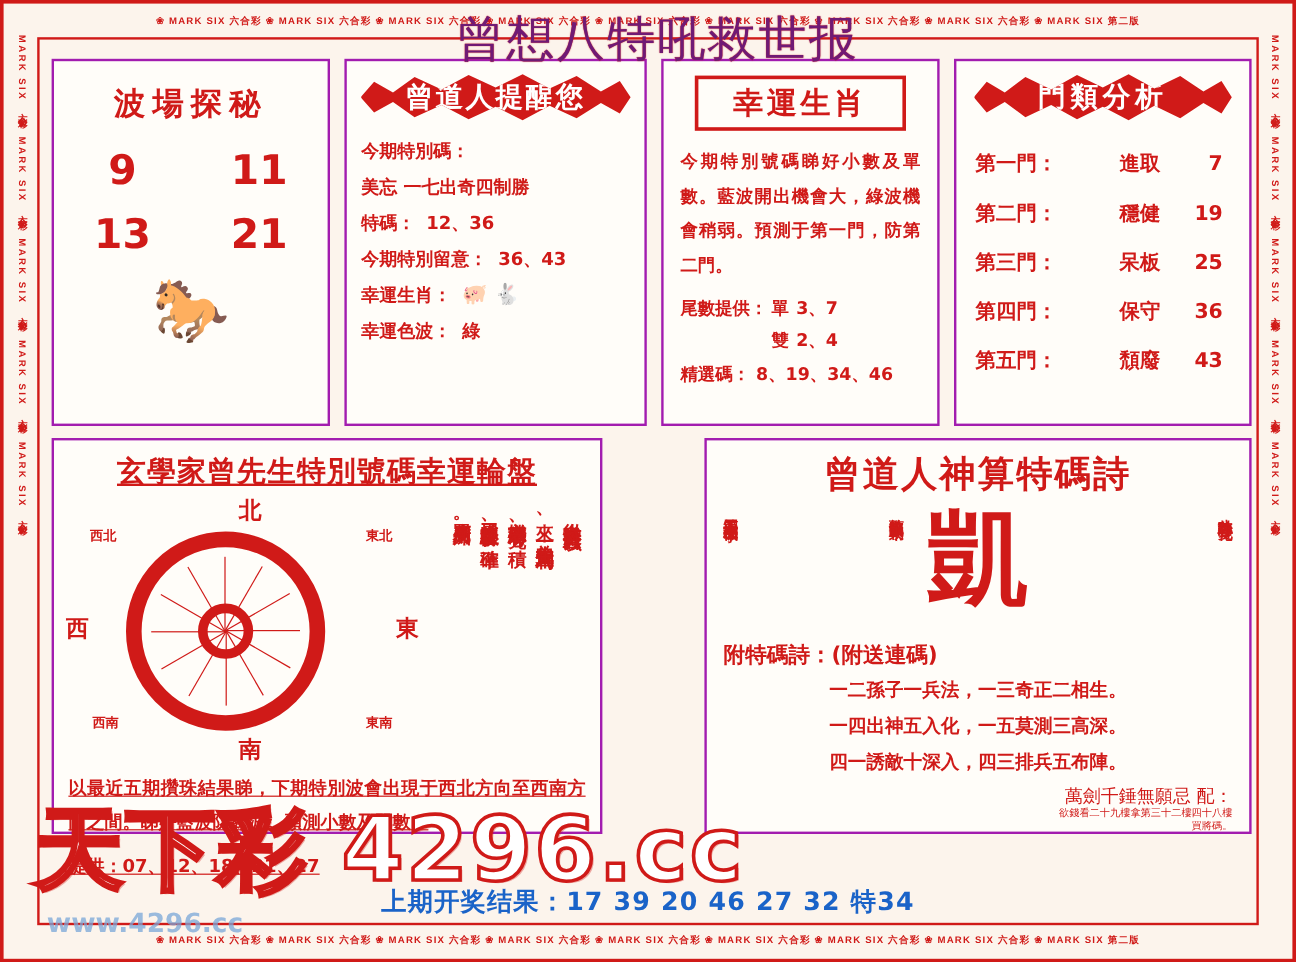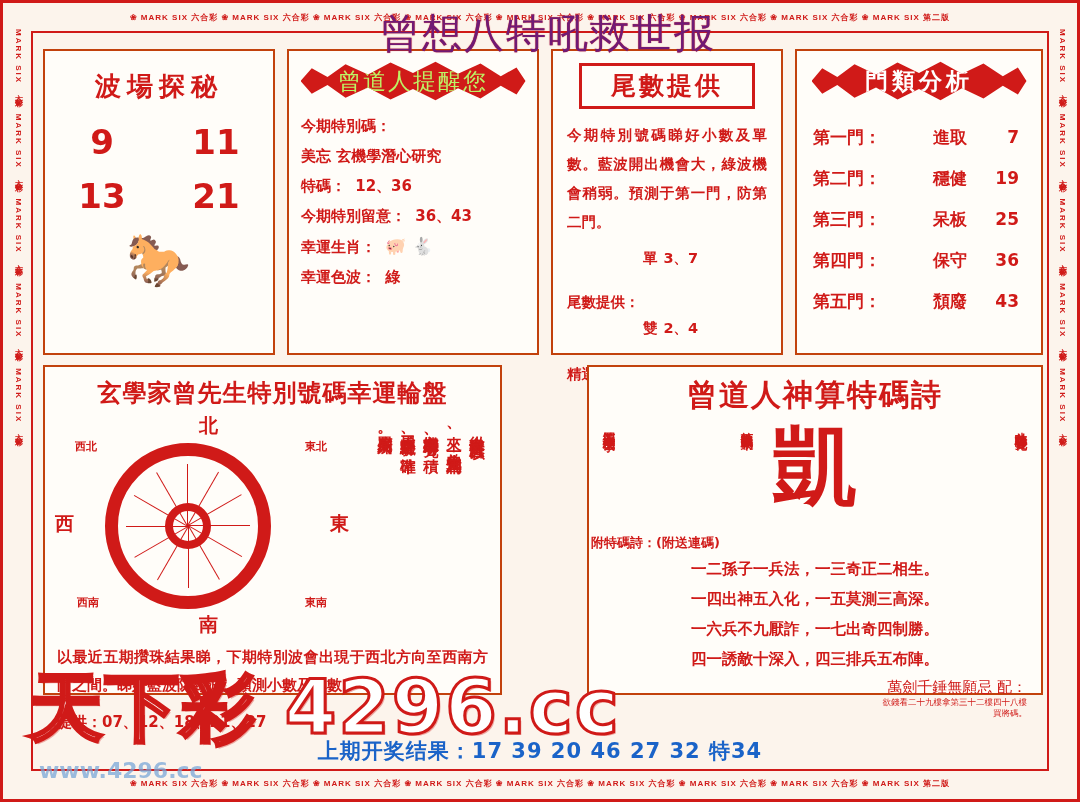--- a/index.html
+++ b/index.html
@@ -58,21 +58,21 @@
     letter-spacing:2px;
     font-family:"DejaVu Sans",sans-serif;
     line-height:48px;
     z-index:5;
     text-shadow:0 0 1px #d01a18;
   }
 
   
   .panel{
     position:absolute;
-    border:2px solid #c2410c;
+    border:2px solid #a21caf;
     background:#fffdf9;
     box-sizing:border-box;
   }
   .panel-title{
     text-align:center;
     font-weight:bold;
     color:#d01a18;
   }
 
   
@@ -86,21 +86,21 @@
     font-size:34px;font-weight:bold;
   }
   .horse{
     margin-top:16px;text-align:center;font-size:52px;line-height:56px;
   }
 
   
   #p2{left:284px;top:46px;width:252px;height:306px;}
   .burst{
     position:relative;margin:10px auto 0;width:225px;height:40px;
-    background:#d01a18;color:#bef264;font-size:23px;font-weight:normal;
+    background:#d01a18;color:#ffffff;font-size:23px;font-weight:bold;
     line-height:40px;text-align:center;letter-spacing:2px;
     clip-path:polygon(0% 50%,5% 18%,12% 40%,20% 8%,30% 34%,40% 4%,50% 30%,60% 2%,70% 32%,80% 6%,89% 38%,96% 16%,100% 50%,96% 84%,89% 62%,80% 94%,70% 68%,60% 98%,50% 70%,40% 96%,30% 66%,20% 92%,12% 60%,5% 82%);
   }
   .lines{margin:10px 12px 0 12px;}
   .lines .ln{
     font-size:15px;font-weight:bold;line-height:30px;white-space:nowrap;
   }
   .lines .ln .lbl{display:inline-block;}
   .lines .ln .val{display:inline-block;margin-left:4px;}
   .zodiac{font-size:17px;}
@@ -108,39 +108,39 @@
   
   #p3{left:548px;top:46px;width:232px;height:306px;}
   .boxtitle{
     margin:12px auto 0;width:170px;height:40px;border:3px solid #d01a18;
     font-size:25px;font-weight:bold;text-align:center;line-height:40px;
     letter-spacing:3px;
   }
   .para{margin:12px 14px 0 14px;font-size:14.5px;line-height:29px;font-weight:bold;text-align:justify;}
   .tail{margin:8px 14px 0 14px;font-size:14.5px;font-weight:bold;line-height:26px;}
   .tail .row{display:flex;}
-  .tail .row .k{width:76px;margin-top:44px;}
+  .tail .row .k{width:76px;}
   .pick{margin:6px 14px 0 14px;font-size:14.5px;font-weight:bold;}
 
   
   #p4{left:792px;top:46px;width:248px;height:306px;}
   .burst2{
     position:relative;margin:10px auto 0;width:215px;height:40px;
     background:#d01a18;color:#fff;font-size:23px;font-weight:bold;
     line-height:40px;text-align:center;letter-spacing:4px;
     clip-path:polygon(0% 50%,5% 18%,12% 40%,20% 8%,30% 34%,40% 4%,50% 30%,60% 2%,70% 32%,80% 6%,89% 38%,96% 16%,100% 50%,96% 84%,89% 62%,80% 94%,70% 68%,60% 98%,50% 70%,40% 96%,30% 66%,20% 92%,12% 60%,5% 82%);
   }
   .gates{margin:16px 16px 0 16px;}
   .gate{display:flex;align-items:center;font-size:17px;font-weight:bold;line-height:41px;}
   .gate .g1{width:92px;}
   .gate .g2{width:90px;text-align:center;}
   .gate .g3{flex:1;text-align:right;padding-right:6px;}
 
   
-  #p5{left:40px;top:362px;width:459px;height:330px;}
+  #p5{left:40px;top:362px;width:459px;height:330px;text-decoration:underline;}
   #p5 .t{font-size:24px;font-weight:bold;text-align:center;margin-top:10px;letter-spacing:1px;}
   .wheel-wrap{position:relative;width:100%;height:230px;}
   .compass{position:absolute;left:12px;top:8px;width:290px;height:215px;}
   .c-label{position:absolute;font-size:19px;font-weight:bold;}
   .c-n{left:142px;top:-4px;}
   .c-s{left:142px;bottom:-6px;}
   .c-w{left:-2px;top:94px;}
   .c-e{right:-2px;top:94px;}
   .c-sm{position:absolute;font-size:11px;font-weight:bold;}
   .c-nw{left:18px;top:22px;}
@@ -181,21 +181,21 @@
     font-size:86px;font-weight:bold;line-height:96px;
     font-family:"DejaVu Serif","Liberation Serif",serif;
   }
   .sidecol{
     position:absolute;writing-mode:vertical-rl;text-orientation:upright;
     font-size:12.5px;font-weight:bold;line-height:16px;letter-spacing:1px;
   }
   .sc-left{left:12px;top:6px;height:104px;}
   .sc-mid{left:150px;top:6px;height:104px;}
   .sc-right{right:12px;top:6px;height:104px;}
-  .poem-head{margin:0 2px;font-size:13px;font-weight:bold;}
+  .poem-head{margin:0 14px;font-size:18px;font-weight:bold;}
   .poem-lines{margin:2px 14px 0 14px;}
   .pl{font-size:15.5px;font-weight:bold;line-height:30px;text-align:center;}
   .poem-foot{margin:4px 14px 0 14px;font-size:15px;font-weight:normal;display:flex;align-items:flex-end;flex-direction:column;}
   .poem-foot .fleft{flex:1;}
   .poem-foot .fright{font-size:8.5px;line-height:11px;width:150px;text-align:right;}
 
   
   .result{
     position:absolute;left:40px;right:40px;bottom:34px;
     font-size:21px;font-weight:bold;text-align:center;color:#1a63c8;
@@ -248,21 +248,21 @@
     <div class="horse">🐎</div>
   </div>
 
   <div class="panel" id="p2">
     <div class="burst">曾道人提醒您</div>
     <div class="lines">
       <div class="ln">
         <span class="lbl">今期特別碼：</span>
       </div>
       <div class="ln">
-        <span class="lbl">美忘 玄機學潛心研究</span>
+        <span class="lbl">美忘 一七出奇四制勝</span>
       </div>
       <div class="ln">
         <span class="lbl">特碼：</span>
         <span class="val">12、36</span>
       </div>
       <div class="ln">
         <span class="lbl">今期特別留意：</span>
         <span class="val">36、43</span>
       </div>
       <div class="ln">
@@ -270,21 +270,21 @@
         <span class="val zodiac">🐖  🐇</span>
       </div>
       <div class="ln">
         <span class="lbl">幸運色波：</span>
         <span class="val">綠</span>
       </div>
     </div>
   </div>
 
   <div class="panel" id="p3">
-    <div class="boxtitle">尾數提供</div>
+    <div class="boxtitle">幸運生肖</div>
     <div class="para">今期特別號碼睇好小數及單數。藍波開出機會大，綠波機會稍弱。預測于第一門，防第二門。</div>
     <div class="tail">
       <div class="row">
         <span class="k">尾數提供：</span>
         <span>單</span>
         <span style="margin-left:6px">3、7</span>
       </div>
       <div class="row">
         <span class="k"></span>
         <span>雙</span>
@@ -374,21 +374,20 @@
     <div class="poem-mid">
       <div class="sidecol sc-left">第四十三期玄機字</div>
       <div class="sidecol sc-mid">笙歌奏凱回朝來</div>
       <div class="sidecol sc-right">八卦陣容巧變化</div>
       <div class="bigchar">凱</div>
     </div>
     <div class="poem-head">附特碼詩：(附送連碼)</div>
     <div class="poem-lines">
       <div class="pl">一二孫子一兵法，一三奇正二相生。</div>
       <div class="pl">一四出神五入化，一五莫測三高深。</div>
-      <div class="pl">一六兵不九厭詐，一七出奇四制勝。</div>
       <div class="pl">四一誘敵十深入，四三排兵五布陣。</div>
     </div>
     <div class="poem-foot">
       <div class="fleft">萬劍千錘無願忌 配：</div>
       <div class="fright">欲錢看二十九樓拿第三十二樓四十八樓買將碼。</div>
     </div>
   </div>
 
   <div class="result">上期开奖结果：17 39 20 46 27 32 特34</div>
 

